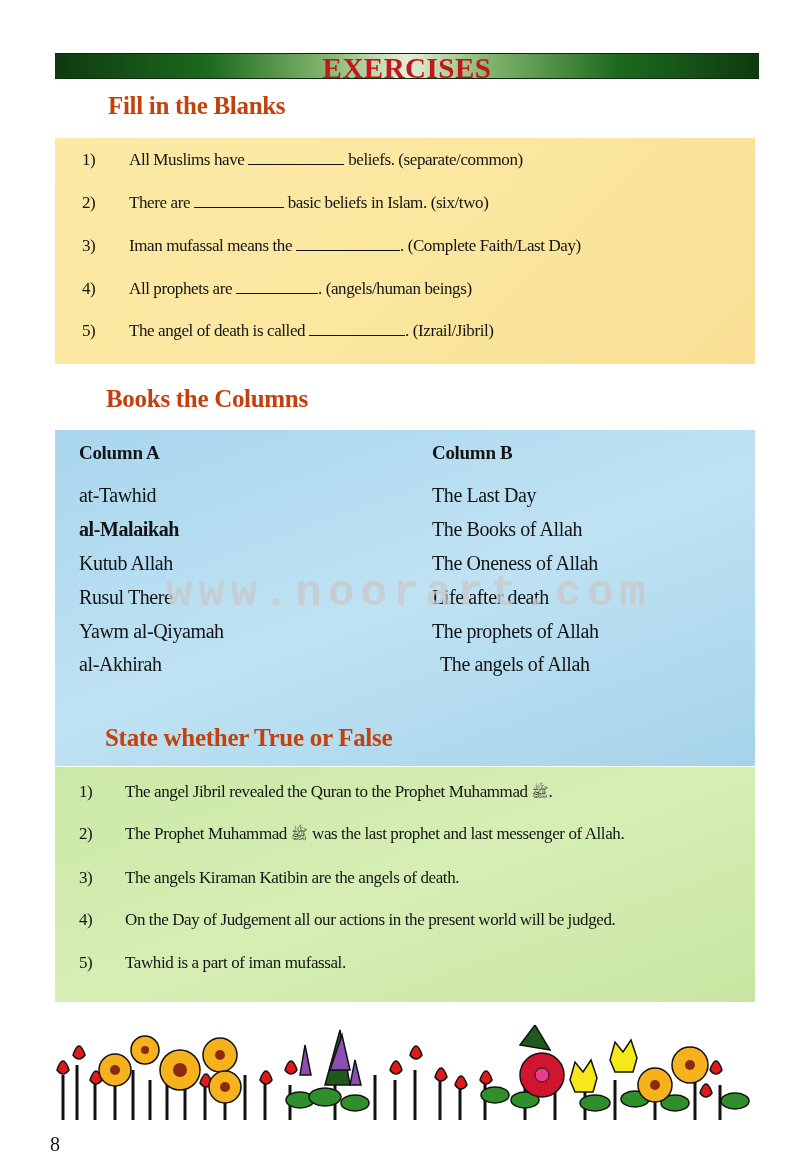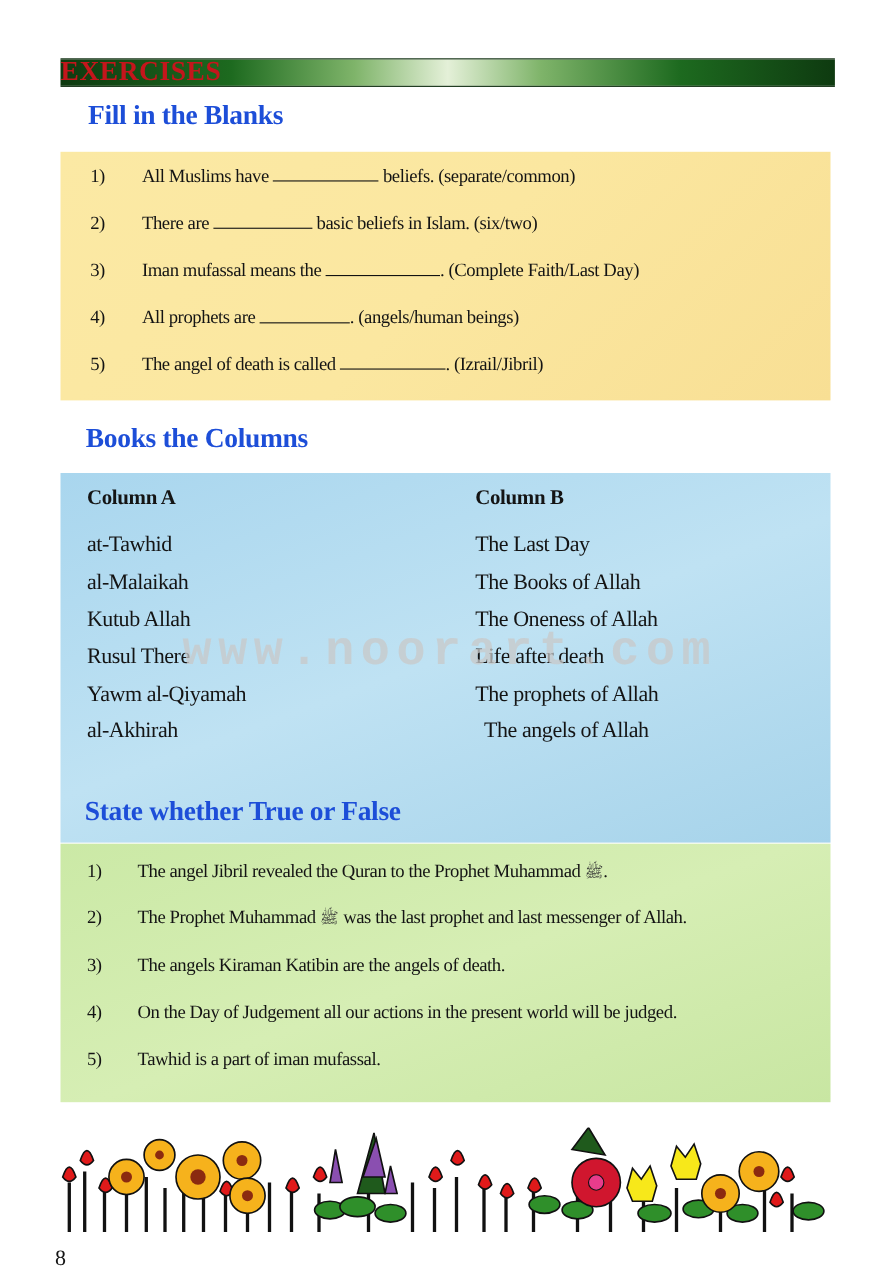--- a/index.html
+++ b/index.html
@@ -1,23 +1,23 @@
 <!DOCTYPE html>
 <html><head>
 <meta charset="utf-8">
 <style>
   * { margin:0; padding:0; box-sizing:border-box; }
   body { width:800px; height:1168px; background:#ffffff; position:relative; overflow:hidden;
          font-family:"Liberation Serif", "DejaVu Serif", serif; color:#141414; }
   .banner { position:absolute; left:55px; top:53px; width:704px; height:26px;
             background:linear-gradient(90deg,#0e3a10 0%,#1d6a1f 22%,#7fb46a 38%,#e4f0d8 50%,#7fb46a 62%,#1d6a1f 80%,#0e3a10 100%);
             border-top:1px solid #0b2a0c; border-bottom:1px solid #0b2a0c; }
-  .banner-title { position:absolute; left:0; right:0; top:-2px; text-align:left;
-                  font-weight:bold; font-size:25px; color:#c4161c; letter-spacing:0.5px; }
-  .heading { position:absolute; font-weight:bold; font-size:25px; color:#1d4ed8; letter-spacing:-0.3px; }
+  .banner-title { position:absolute; left:0; right:0; top:-2px; text-align:center;
+                  font-weight:bold; font-size:29px; color:#c4161c; letter-spacing:0.5px; }
+  .heading { position:absolute; font-weight:bold; font-size:25px; color:#c2410c; letter-spacing:-0.3px;margin-left:28px; }
   .panel { position:absolute; left:55px; width:700px; }
   .panel.yellow { top:138px; height:226px; background:linear-gradient(135deg,#fbe9a4 0%,#fbe7a0 50%,#f8df94 100%); }
   .panel.blue { top:430px; height:336px; background:linear-gradient(160deg,#a9d6ee 0%,#bfe2f3 50%,#a6d3ea 100%); }
   .panel.green { top:767px; height:235px; background:linear-gradient(160deg,#cbe9a6 0%,#d6eeb4 50%,#c8e6a2 100%); }
   .item { position:absolute; font-size:17px; white-space:nowrap; letter-spacing:-0.4px; }
   .num { position:absolute; left:27px; }
   .txt { position:absolute; left:74px; }
   .blank { display:inline-block; border-bottom:1.5px solid #111; height:14px; vertical-align:baseline; }
   .colhead { position:absolute; font-weight:bold; font-size:19px; letter-spacing:-0.3px; }
   .cell { position:absolute; font-size:20px; letter-spacing:-0.4px; white-space:nowrap; }
@@ -58,21 +58,21 @@
     <span class="txt"><span>The angel of death is called</span> <span class="blank" style="width:96px"></span><span>. (Izrail/Jibril)</span></span>
   </div>
 </div>
 
 <div class="heading" style="left:78px; top:385px;">Books the Columns</div>
 <div class="panel blue">
   <div class="colhead" style="left:24px; top:12px;">Column A</div>
   <div class="colhead" style="left:377px; top:12px;">Column B</div>
 
   <div class="cell" style="left:24px; top:54px;">at-Tawhid</div>
-  <div class="cell" style="left:24px; top:88px;">al-Malaikah</div>
+  <div class="cell" style="left:24px; top:88px;font-weight:bold;">al-Malaikah</div>
   <div class="cell" style="left:24px; top:122px;">Kutub Allah</div>
   <div class="cell" style="left:24px; top:156px;">Rusul There</div>
   <div class="cell" style="left:24px; top:190px;">Yawm al-Qiyamah</div>
   <div class="cell" style="left:24px; top:223px;">al-Akhirah</div>
 
   <div class="cell" style="left:377px; top:54px;">The Last Day</div>
   <div class="cell" style="left:377px; top:88px;">The Books of Allah</div>
   <div class="cell" style="left:377px; top:122px;">The Oneness of Allah</div>
   <div class="cell" style="left:377px; top:156px;">Life after death</div>
   <div class="cell" style="left:377px; top:190px;">The prophets of Allah</div>

